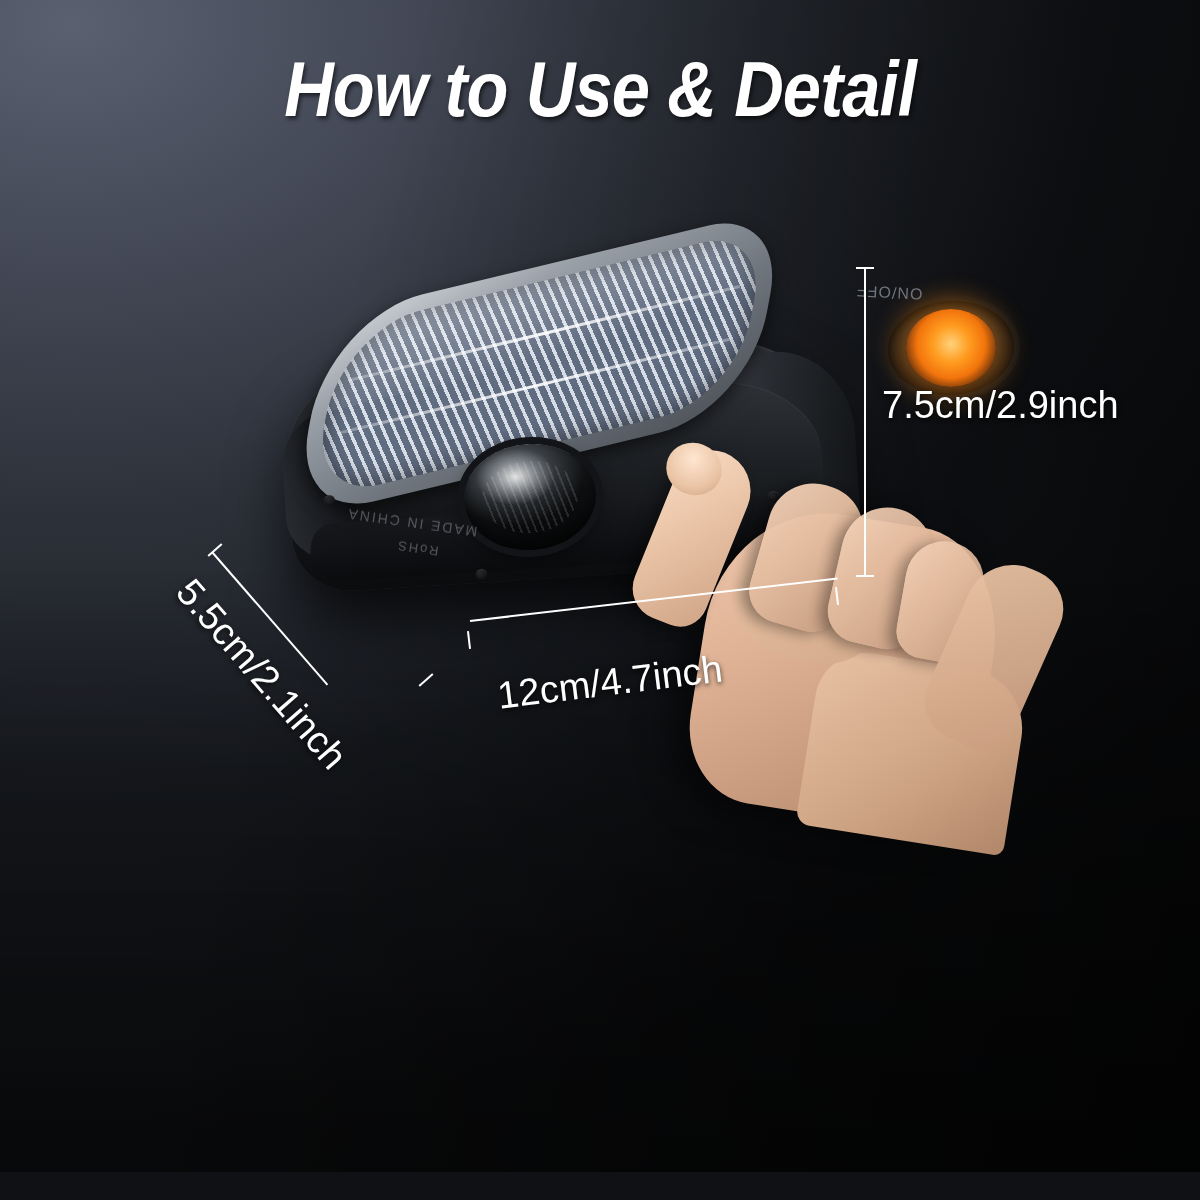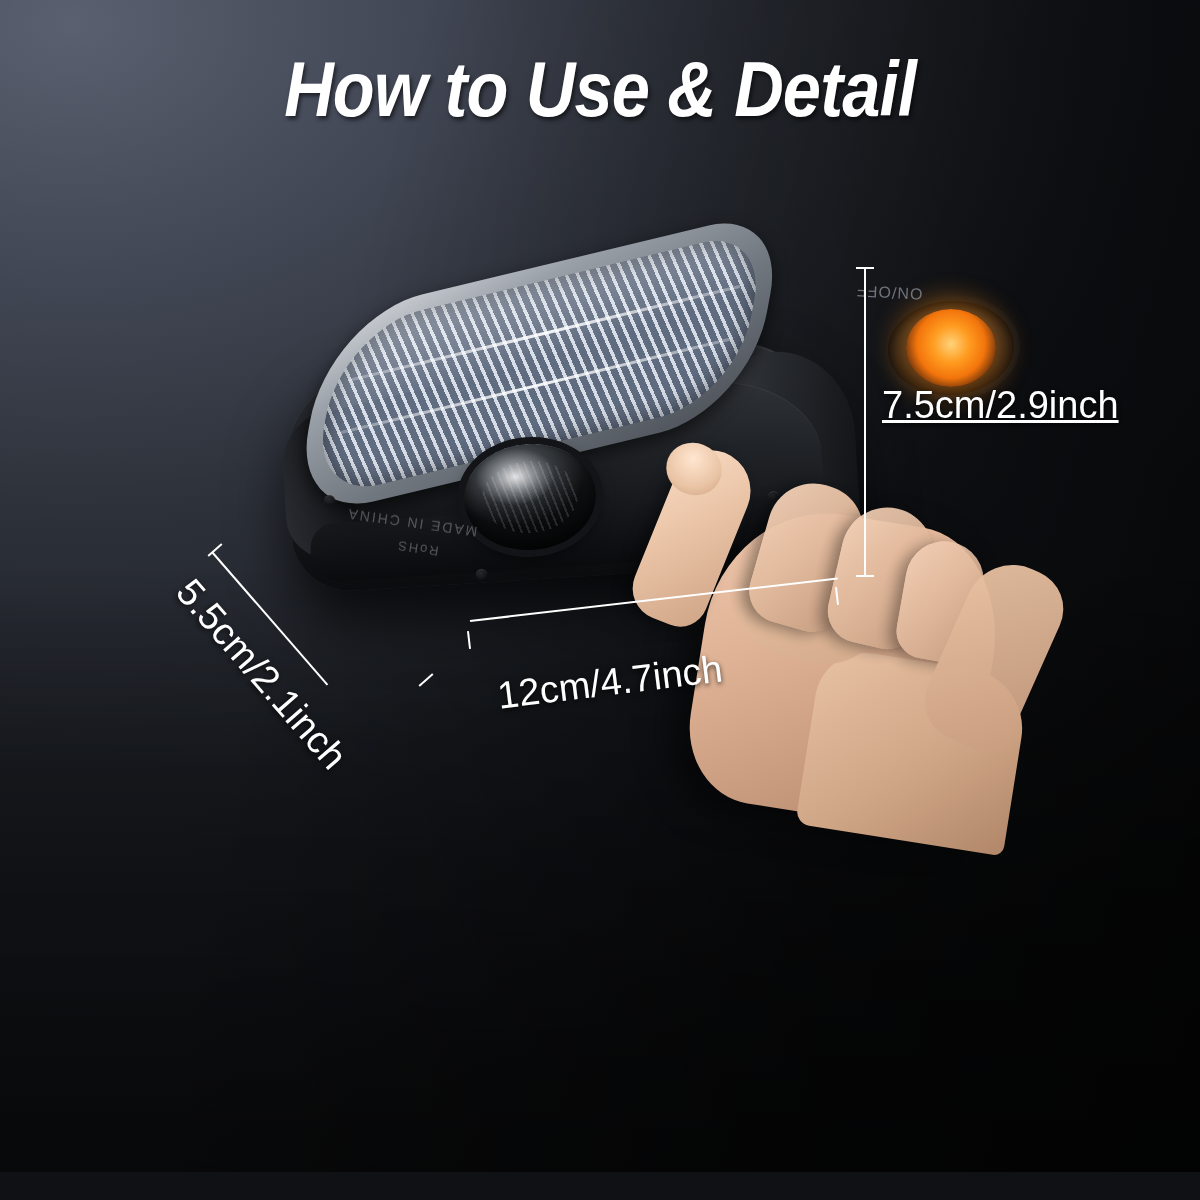--- a/index.html
+++ b/index.html
@@ -212,21 +212,21 @@
   .dim-v-cap-b{left:856px;top:484px;width:18px;height:2px;}
   .dim-h{left:470px;top:529px;width:370px;height:2px;transform:rotate(-6.6deg);transform-origin:left center;}
   .dim-h-cap-l{left:468px;top:540px;width:2px;height:18px;transform:rotate(-6.6deg);}
   .dim-h-cap-r{left:836px;top:496px;width:2px;height:18px;transform:rotate(-6.6deg);}
   .dim-d{left:212px;top:460px;width:176px;height:2px;transform:rotate(49deg);transform-origin:left center;}
   .dim-d-cap-t{left:206px;top:458px;width:18px;height:2px;transform:rotate(-41deg);}
   .dim-d-cap-b{left:417px;top:588px;width:18px;height:2px;transform:rotate(-41deg);}
 
   .dim-label{position:absolute;color:#ffffff;font-size:38px;font-family:"Liberation Sans", sans-serif;white-space:nowrap;text-shadow:0 2px 5px rgba(0,0,0,.75);}
   .dim-h-label{left:497px;top:570px;transform:rotate(-7deg);}
-  .dim-v-label{left:882px;top:293px;text-decoration:underline;}
+  .dim-v-label{left:882px;top:293px;}
   .dim-d-label{left:200px;top:480px;transform:rotate(49deg);transform-origin:left top;}
 </style>
 </head>
 <body>
 
 <div id="page">
 
   <div class="title">How to Use &amp; Detail</div>
 
   <div class="hero">

